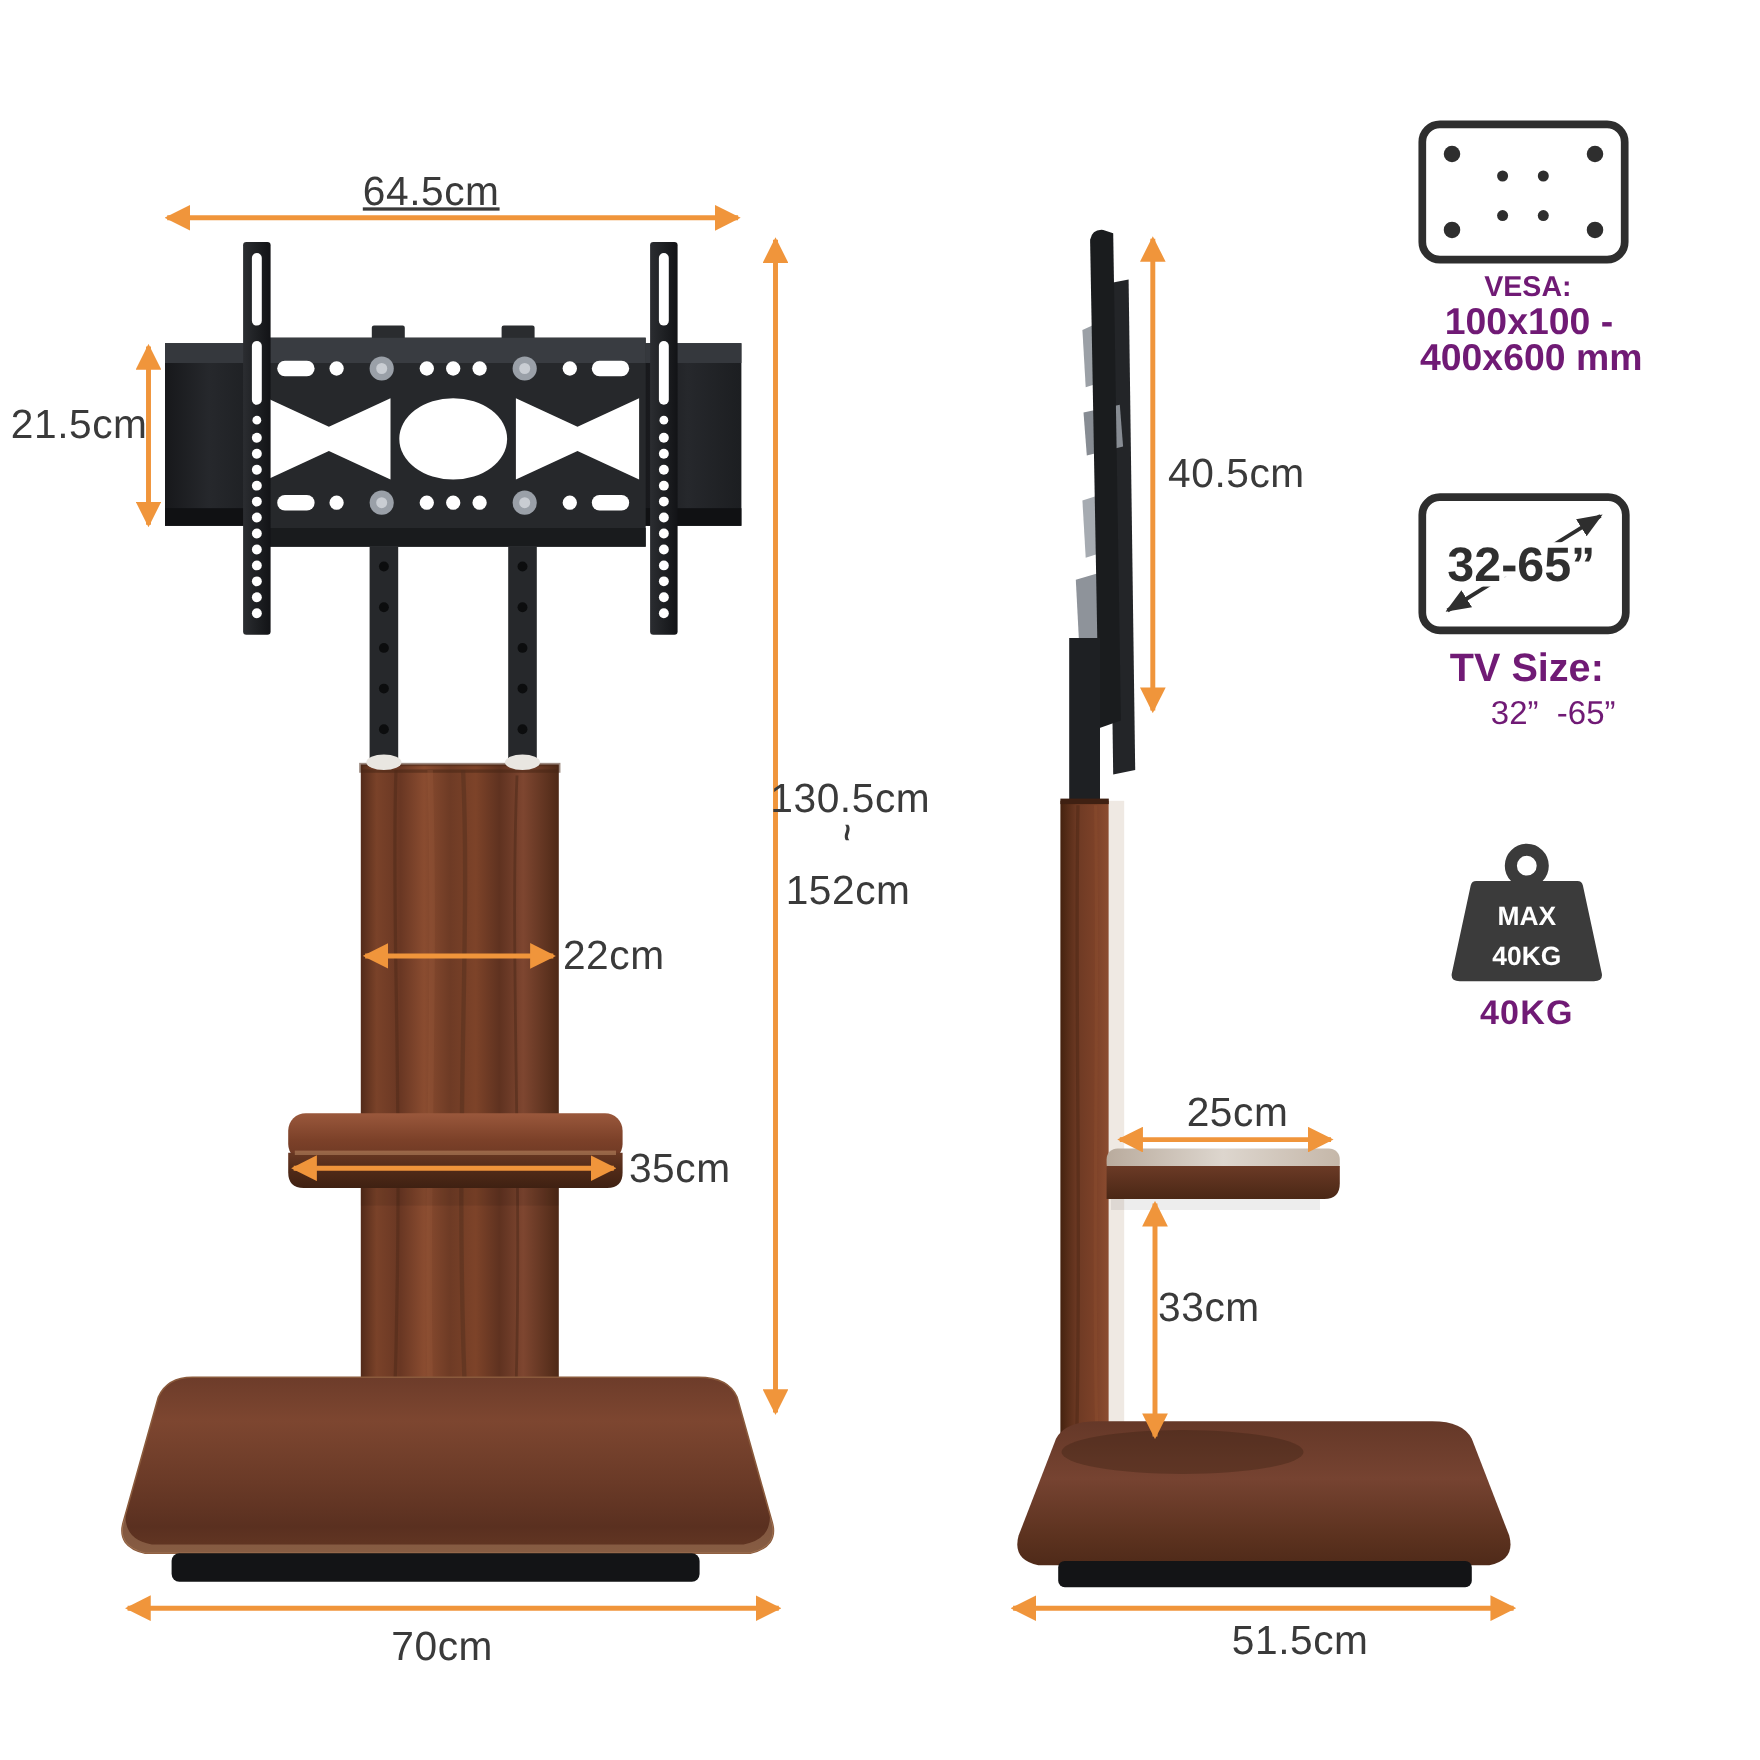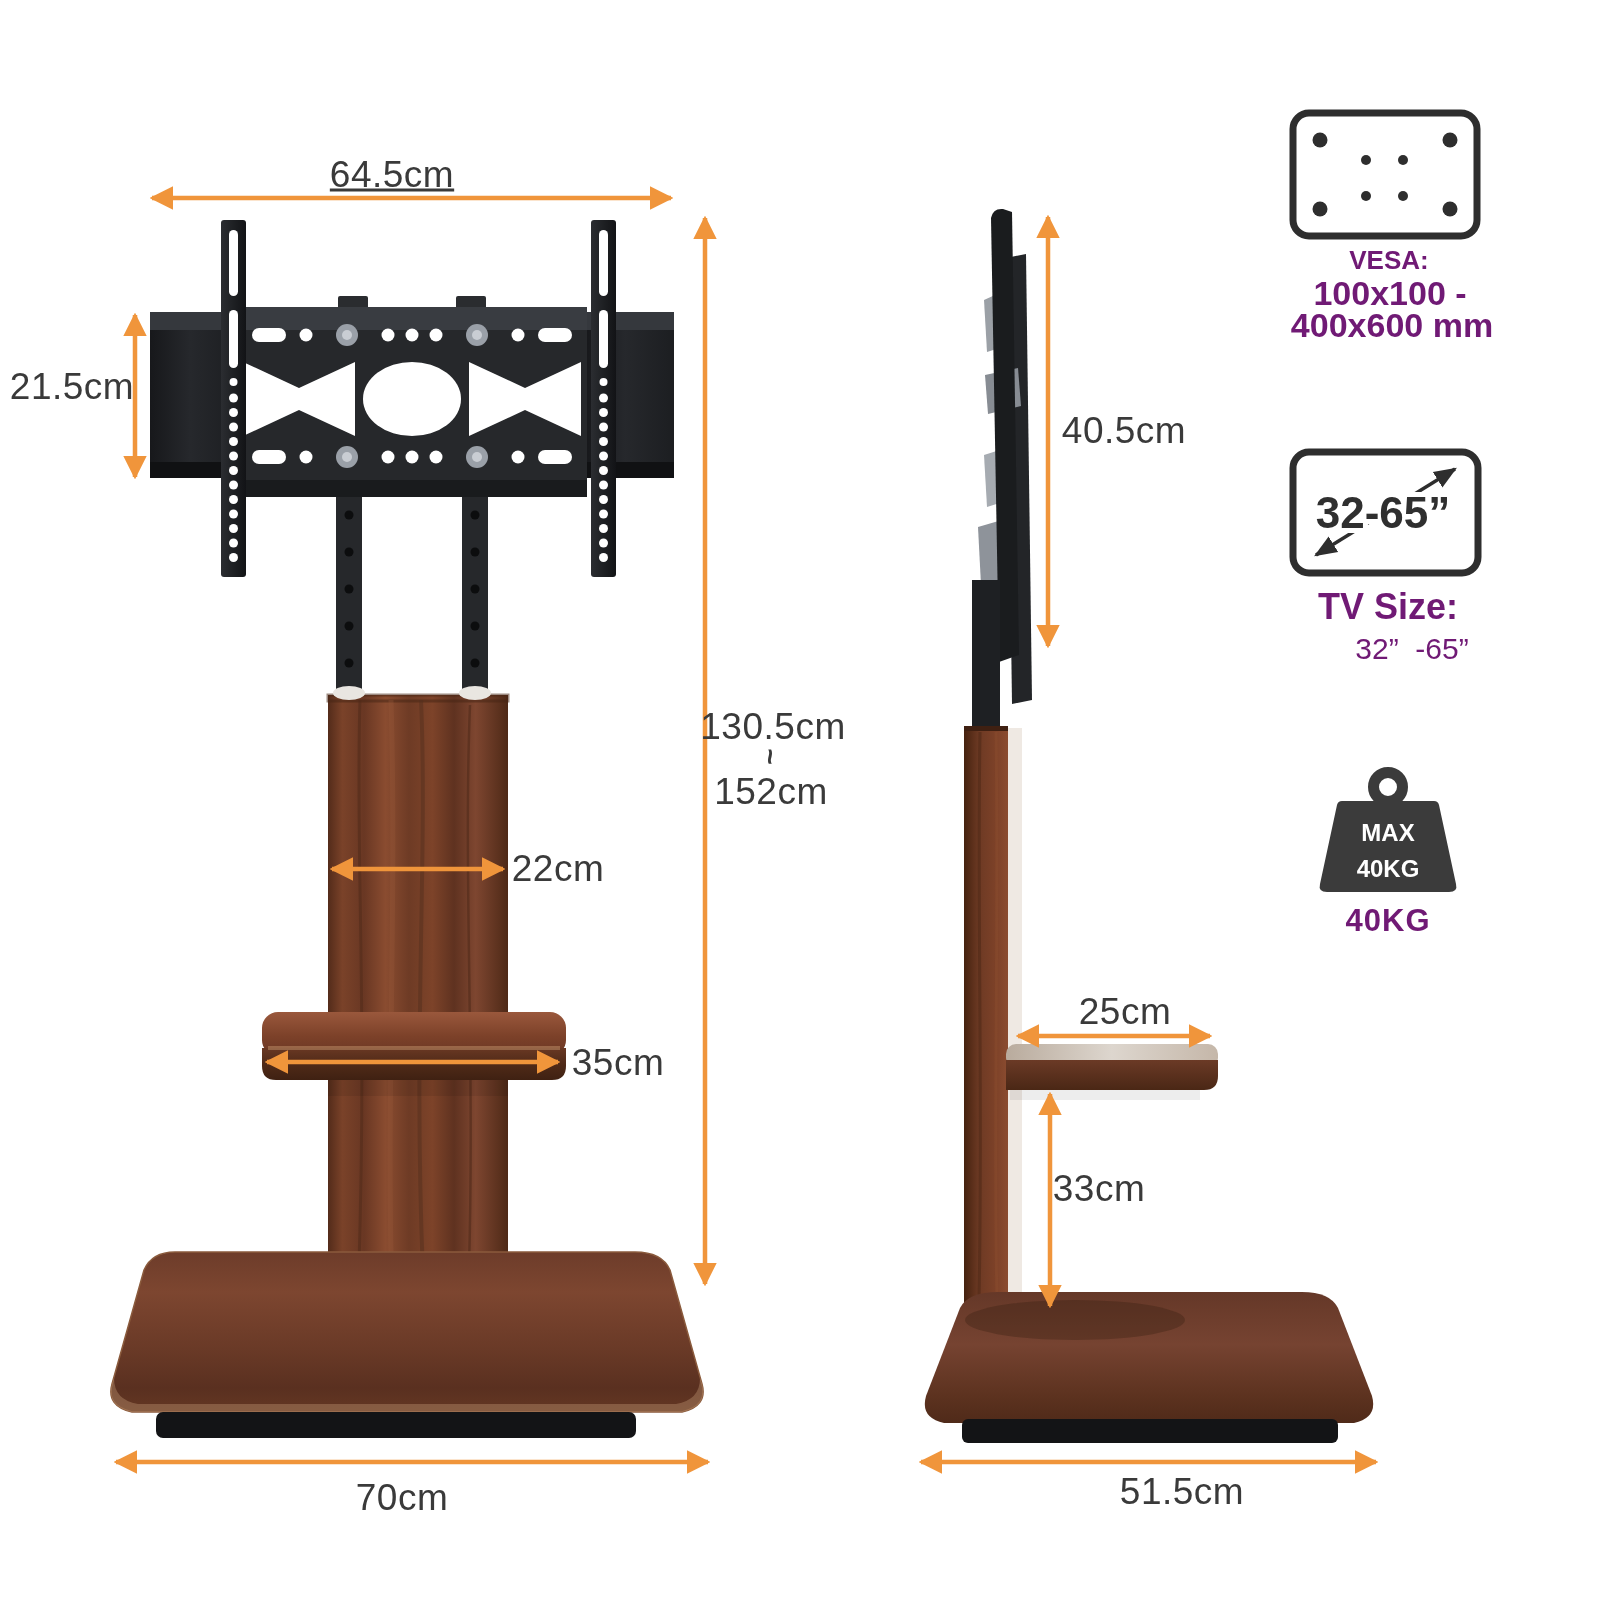--- a/index.html
+++ b/index.html
@@ -304,21 +304,21 @@
     </g>
   </g>
 </svg>
 
 <div class="lbl" style="left:392px;top:174px;text-decoration:underline;">64.5cm</div>
 <div class="lbl" style="left:72px;top:386px;">21.5cm</div>
 <div class="lbl" style="left:558px;top:868px;">22cm</div>
 <div class="lbl" style="left:618px;top:1062px;text-align:center;">35cm</div>
 <div class="lbl" style="left:773px;top:726px;">130.5cm</div>
 <div class="lbl rot" style="left:770px;top:757px;">~</div>
-<div class="lbl" style="left:771px;top:791px;text-align:right;">152cm</div>
+<div class="lbl" style="left:771px;top:809px;text-align:right;">152cm</div>
 <div class="lbl" style="left:402px;top:1497px;">70cm</div>
 
 <div class="lbl" style="left:1124px;top:430px;">40.5cm</div>
 <div class="lbl" style="left:1125px;top:1011px;text-align:center;">25cm</div>
 <div class="lbl" style="left:1099px;top:1188px;">33cm</div>
 <div class="lbl" style="left:1182px;top:1491px;">51.5cm</div>
 
 <div class="spec t26" style="left:1389px;top:260px;">VESA:</div>
 <div class="spec t29" style="left:1390px;top:293px;">100x100 -</div>
 <div class="spec t29" style="left:1392px;top:325px;">400x600 mm</div>

